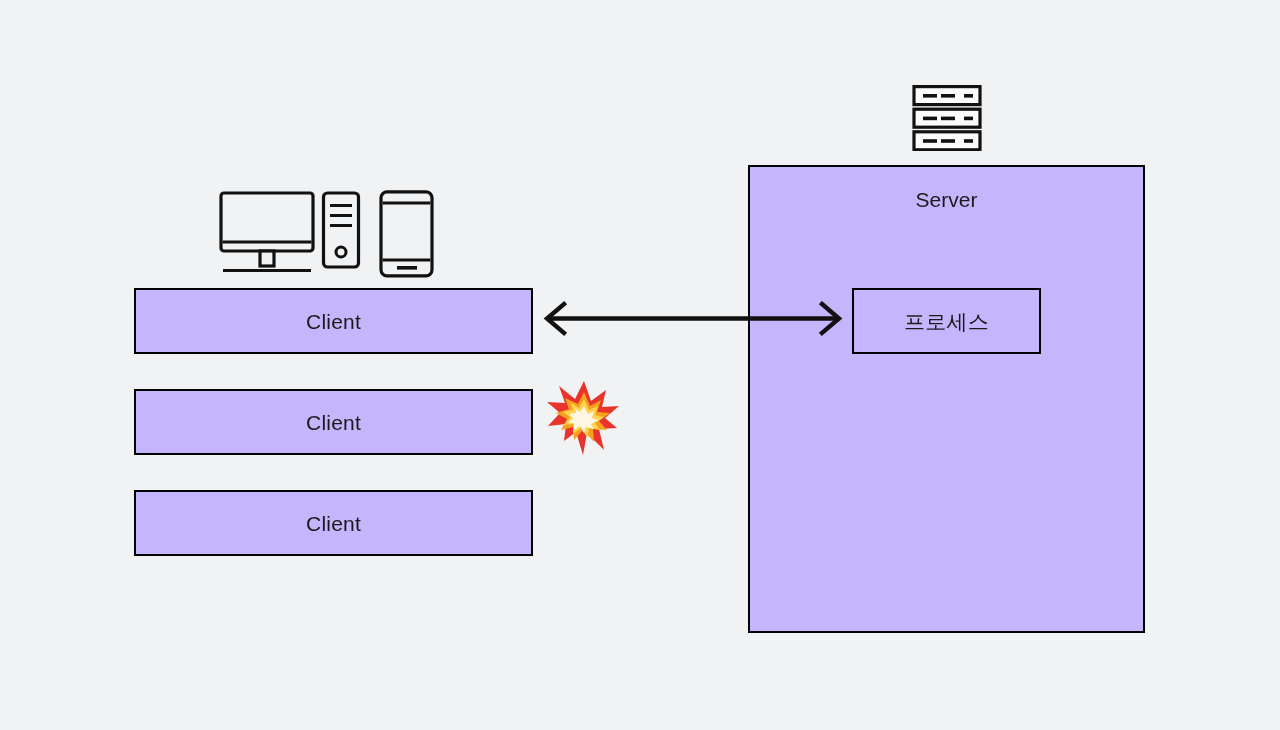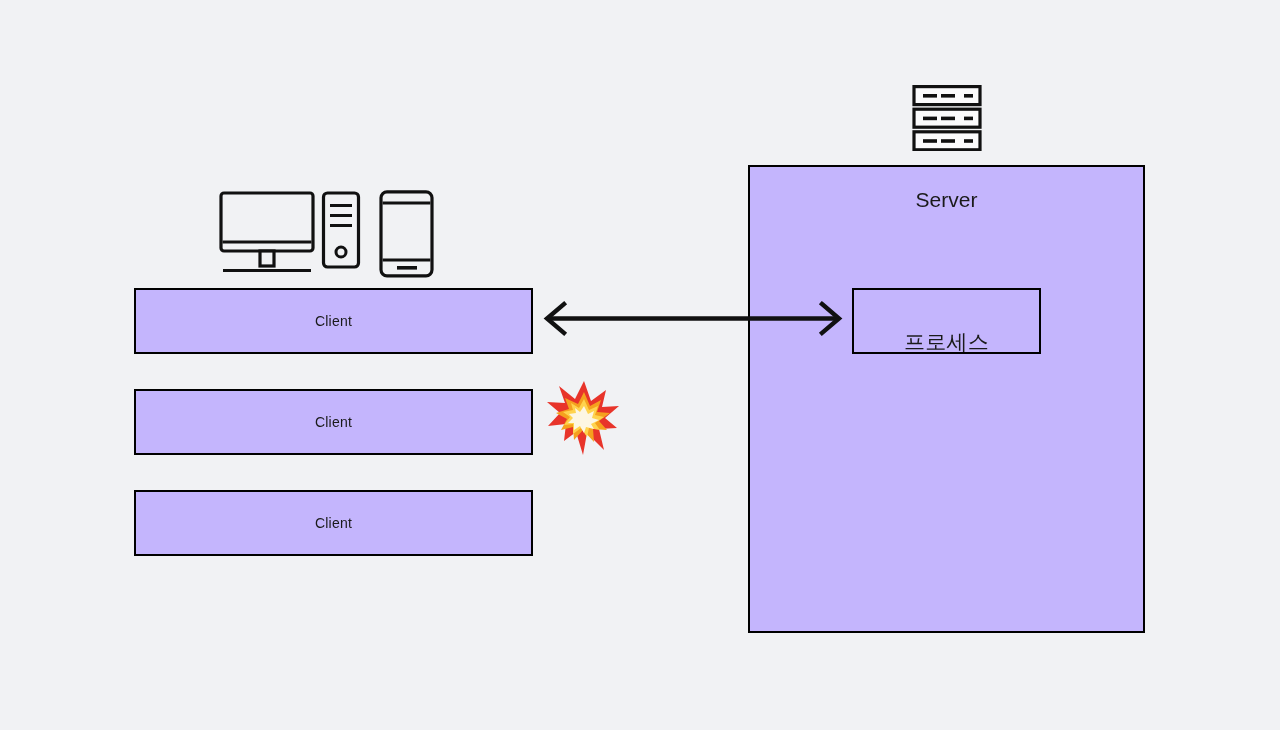--- a/index.html
+++ b/index.html
@@ -25,21 +25,21 @@
   .box {
     position: absolute;
     box-sizing: border-box;
     border: 2px solid #000000;
     background: #c4b5fd;
     display: flex;
     align-items: center;
     justify-content: center;
   }
   .box-label {
-    font-size: 14px;
+    font-size: 21px;
     color: #1a1a1a;
     line-height: 1;
     letter-spacing: 0.2px;
     white-space: nowrap;
   }
 
   
   .client-box { left: 134px; width: 399px; height: 66px; }
   #client-box-0 { top: 288px; }
   #client-box-1 { top: 389px; }
@@ -63,21 +63,20 @@
     color: #1a1a1a;
     line-height: 1;
   }
 
   
   #process-box {
     left: 852px;
     top: 288px;
     width: 189px;
     height: 66px;
-    align-items: flex-end;
   }
   #process-label { font-size: 21px; }
 
   
   #device-icons {
     position: absolute;
     left: 218px;
     top: 190px;
     width: 218px;
     height: 88px;

